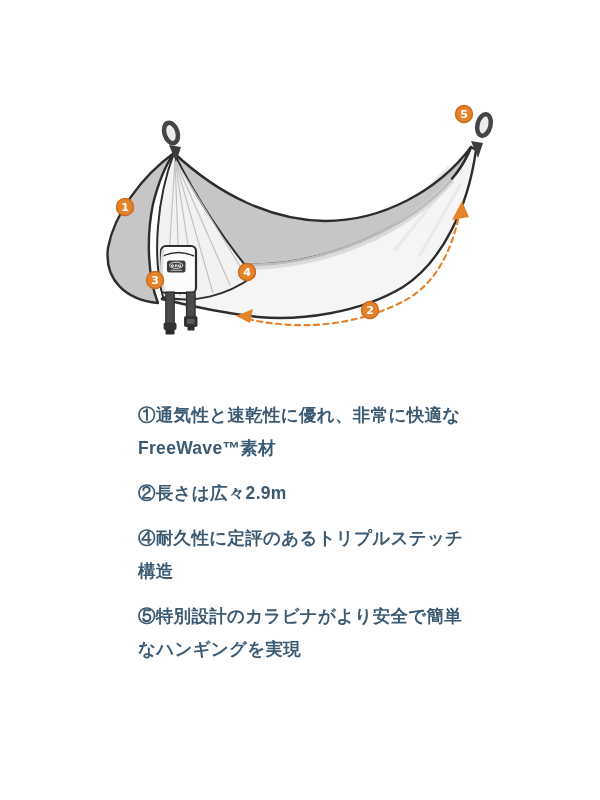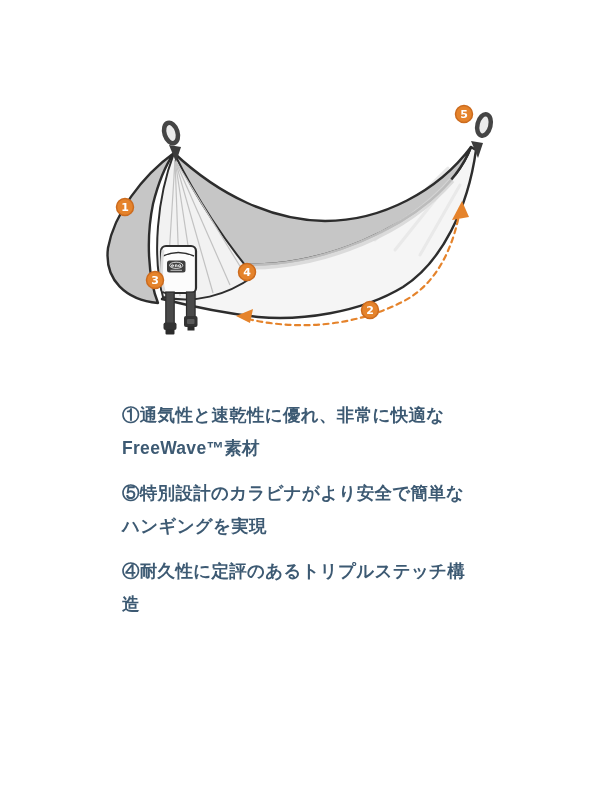--- a/index.html
+++ b/index.html
@@ -14,21 +14,21 @@
     position:absolute;left:0;top:0;width:600px;height:380px;
   }
   .features{
     position:absolute;left:122px;top:399px;width:357px;
     color:#3d5a73;
     font-size:17.5px;
     font-weight:bold;
     line-height:33px;
     letter-spacing:0.3px;
   }
-  .features p{margin:0 0 12px 0;}
+  .features p{margin:0 0 12px 16px;}
   .badge-num{
     font-family:"DejaVu Sans", sans-serif;
     font-size:11px;font-weight:bold;fill:#ffffff;
     text-anchor:middle;
   }
   .logo-text{
     font-family:"DejaVu Sans", sans-serif;
     font-size:4.6px;font-weight:bold;fill:#ffffff;
     text-anchor:middle;letter-spacing:0.2px;
   }
@@ -122,17 +122,18 @@
       </g>
       <g>
         <circle cx="464" cy="114" r="8.5" fill="#e5832b" stroke="#cc6b1e" stroke-width="1.5"></circle>
         <text class="badge-num" x="464" y="118">5</text>
       </g>
     </g>
   </svg>
 
   <div class="features">
       <p class="feature-item">①通気性と速乾性に優れ、非常に快適なFreeWave™素材</p>
+      <p class="feature-item">②長さは広々2.9m</p>
+      <p class="feature-item">④耐久性に定評のあるトリプルステッチ構造</p>
       <p class="feature-item">⑤特別設計のカラビナがより安全で簡単なハンギングを実現</p>
-      <p class="feature-item">④耐久性に定評のあるトリプルステッチ構造</p>
     </div>
 
 </div>
 
 </body></html>

